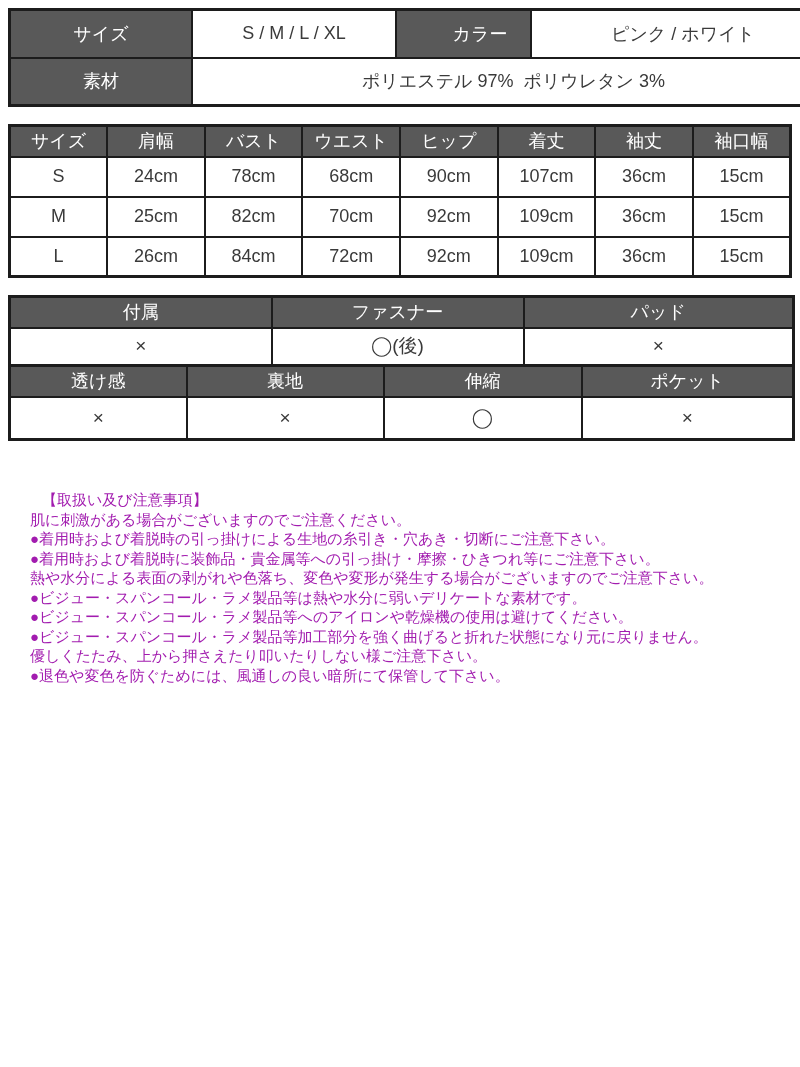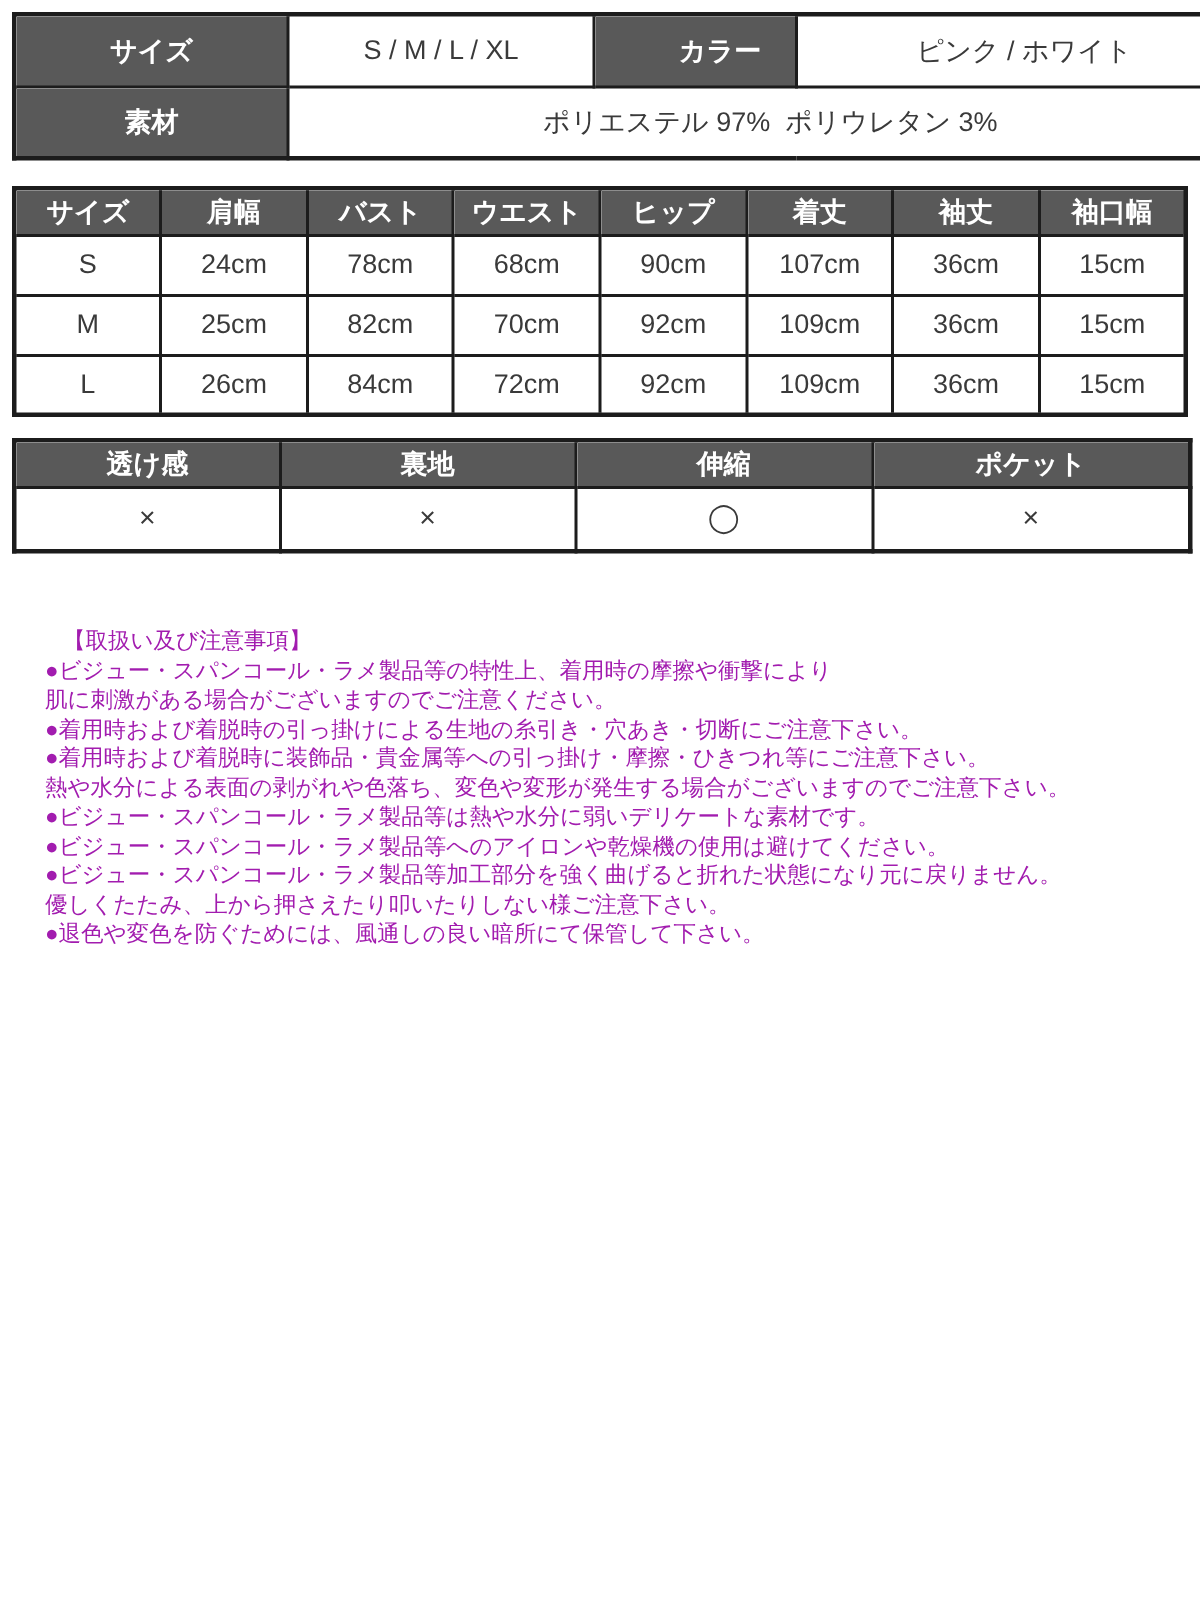--- a/index.html
+++ b/index.html
@@ -17,21 +17,21 @@
     border-collapse:collapse;table-layout:fixed;width:784px;
     border:3px solid var(--border);
   }
   .tbl th,.tbl td{
     border:2px solid var(--border);
     text-align:center;vertical-align:middle;
     padding:0;font-size:18px;overflow:hidden;
   }
   .tbl th{
     background:var(--header-bg);color:var(--header-text);
-    font-weight:bold;
+    font-weight:normal;
   }
   .tbl td{color:var(--text);font-weight:normal;}
 
   
   .info{margin-bottom:17px;}
   .info tr{height:48px;}
   .info .w1{width:180px;}
   .info .w2{width:202px;}
   .info .w3{width:100px;padding-left:33px;}
   .info .w4{width:302px;}
@@ -125,20 +125,41 @@
           <td>84cm</td>
           <td>72cm</td>
           <td>92cm</td>
           <td>109cm</td>
           <td>36cm</td>
           <td>15cm</td>
         </tr>
       </tbody>
   </table>
 
+  <table class="tbl feat feat1">
+    <colgroup>
+        <col>
+        <col>
+        <col>
+      </colgroup>
+    <thead>
+        <tr id="feat1-head">
+          <th>付属</th>
+          <th>ファスナー</th>
+          <th>パッド</th>
+        </tr>
+      </thead>
+    <tbody>
+        <tr id="feat1-vals">
+          <td>×</td>
+          <td>◯(後)</td>
+          <td>×</td>
+        </tr>
+      </tbody>
+  </table>
 
   <table class="tbl feat feat2">
     <colgroup>
         <col>
         <col>
         <col>
         <col>
       </colgroup>
     <thead>
         <tr id="feat2-head">
@@ -154,21 +175,20 @@
           <td>×</td>
           <td>◯</td>
           <td>×</td>
         </tr>
       </tbody>
   </table>
 
   <div class="care">
     <div class="care-title care-line">【取扱い及び注意事項】</div>
     <div id="care-lines">
-        <div class="care-line">●ビジュー・スパンコール・ラメ製品等の特性上、着用時の摩擦や衝撃により</div>
         <div class="care-line">肌に刺激がある場合がございますのでご注意ください。</div>
         <div class="care-line">●着用時および着脱時の引っ掛けによる生地の糸引き・穴あき・切断にご注意下さい。</div>
         <div class="care-line">●着用時および着脱時に装飾品・貴金属等への引っ掛け・摩擦・ひきつれ等にご注意下さい。</div>
         <div class="care-line">熱や水分による表面の剥がれや色落ち、変色や変形が発生する場合がございますのでご注意下さい。</div>
         <div class="care-line">●ビジュー・スパンコール・ラメ製品等は熱や水分に弱いデリケートな素材です。</div>
         <div class="care-line">●ビジュー・スパンコール・ラメ製品等へのアイロンや乾燥機の使用は避けてください。</div>
         <div class="care-line">●ビジュー・スパンコール・ラメ製品等加工部分を強く曲げると折れた状態になり元に戻りません。</div>
         <div class="care-line">優しくたたみ、上から押さえたり叩いたりしない様ご注意下さい。</div>
         <div class="care-line">●退色や変色を防ぐためには、風通しの良い暗所にて保管して下さい。</div>
       </div>

